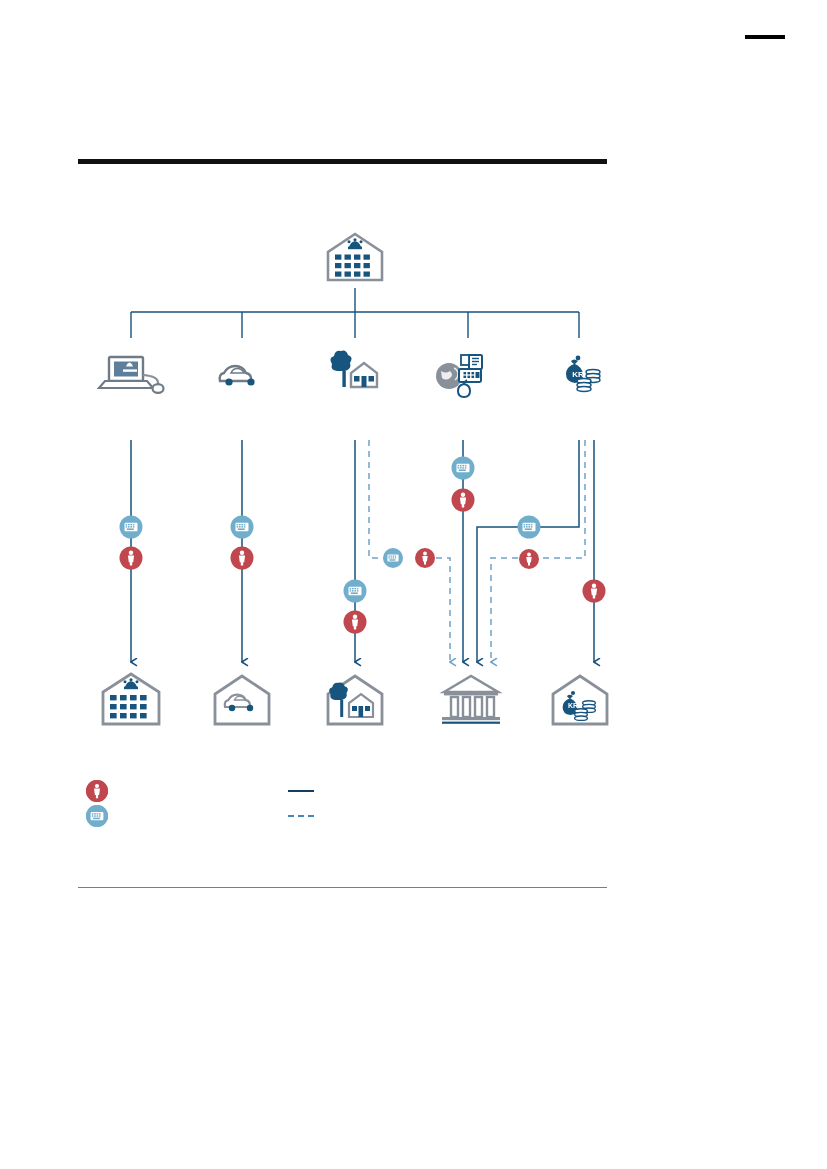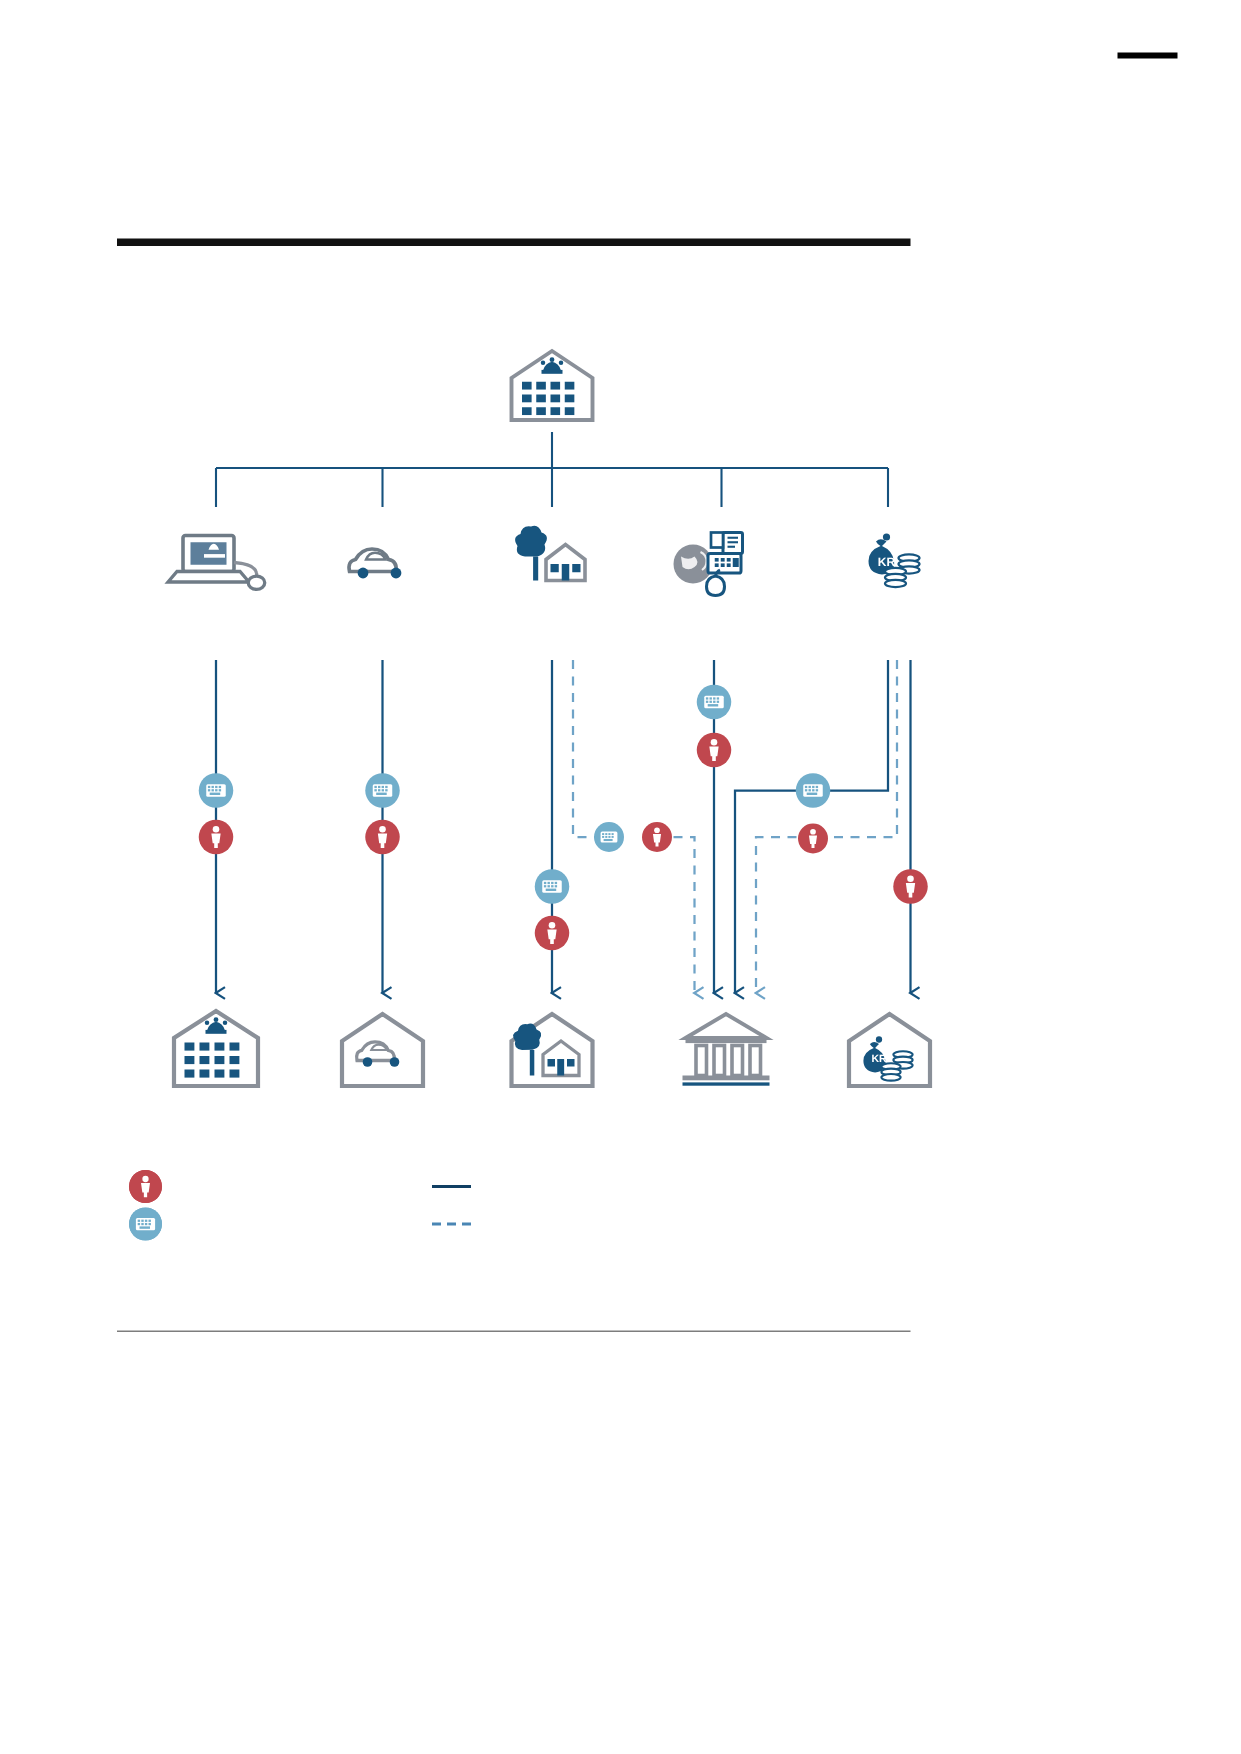--- a/index.html
+++ b/index.html
@@ -11,21 +11,21 @@
   
   .top-marker{position:absolute;left:745px;top:35px;width:40px;height:4px;background:#000000;}
 
   
   .head-rule{position:absolute;left:78px;top:159px;width:529px;height:5px;background:#111111;}
 
   
   .foot-rule{position:absolute;left:78px;top:887px;width:529px;height:1px;background:#7d7d7d;}
 
   
-  .diagram{position:absolute;left:17px;top:0;width:683px;height:1169px;padding-left:43px;}
+  .diagram{position:absolute;left:4px;top:0;width:683px;height:1169px;padding-left:43px;}
   .diagram svg{position:absolute;left:0;top:0;}
 
   
   .legend{position:absolute;left:78px;top:780px;width:300px;height:60px;}
   .legend-row{position:relative;height:25px;}
   .legend-badge{position:absolute;left:8px;top:0;width:22px;height:22px;border-radius:50%;}
   .legend-line{position:absolute;left:210px;top:10px;width:26px;height:0;}
   .legend-line.solid{border-top:2px solid #103f63;}
   .legend-line.dashed{border-top:2px dashed #4a86b4;}
 

